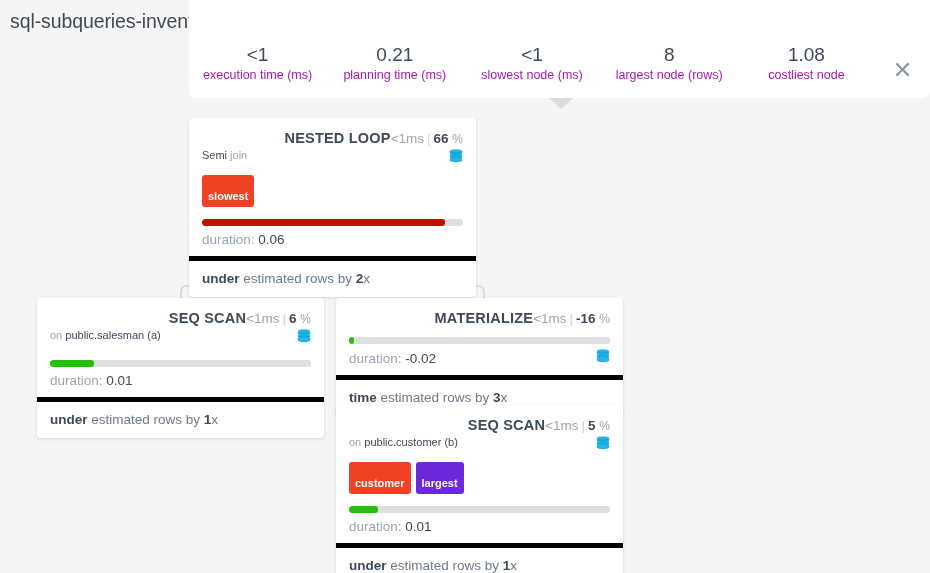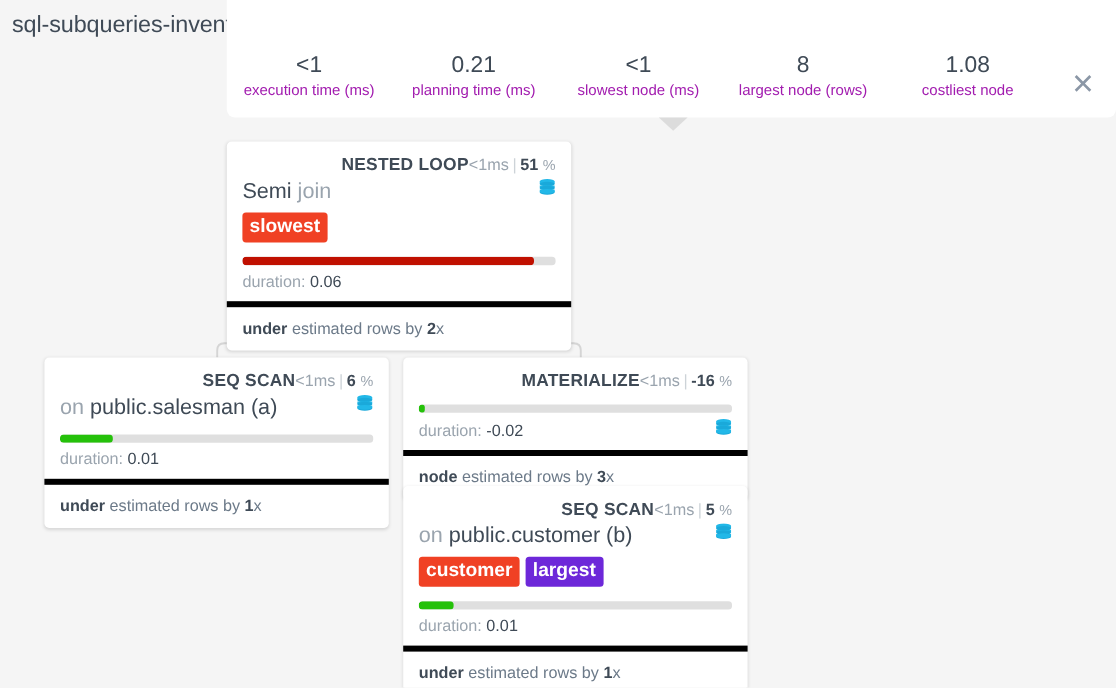--- a/index.html
+++ b/index.html
@@ -158,21 +158,21 @@
     font-size: 12px;
   }
   .node-sub-row {
     display: flex;
     align-items: flex-start;
     justify-content: space-between;
     margin-top: 3px;
     min-height: 19px;
   }
   .node-sub {
-    font-size: 18px;
+    font-size: 11px;
     color: #9aa4ae;
     white-space: nowrap;
   }
   .node-sub b {
     font-weight: 400;
     color: #3f4a56;
   }
   .db-icon {
     width: 14px;
     height: 15px;
@@ -181,24 +181,24 @@
   }
   .badges {
     margin-top: 7px;
     display: flex;
     gap: 5px;
   }
   .badge {
     display: inline-block;
     background: #f04124;
     color: #ffffff;
-    font-size: 16px;
+    font-size: 11px;
     font-weight: bold;
     line-height: 1;
-    padding: 4px 6px 5px 6px;
+    padding: 16px 6px 5px 6px;
     border-radius: 3px;
     white-space: nowrap;
   }
   .bar-track {
     margin-top: 12px;
     height: 7px;
     background: #dfdfdf;
     border-radius: 3px;
     overflow: hidden;
   }
@@ -298,21 +298,21 @@
   <path d="M 181 298 L 181 292 Q 181 286 187 286 L 478 286 Q 484 286 484 292 L 484 298" stroke="#d5d5d5" stroke-width="1.6" fill="none"></path>
 
   <path d="M 441 393 L 441 405" stroke="#d5d5d5" stroke-width="1.6" fill="none"></path>
 </svg>
 
 <div class="node" id="node-nested-loop">
   <div class="node-body">
     <div class="node-head">
       <span class="node-type">NESTED LOOP</span>
       <span class="node-metrics">
-        <span class="ms">&lt;1ms</span><span class="sep">|</span><span class="pct-num">51</span> <span class="pct-sign">%</span>
+        <span class="ms">&lt;1ms</span><span class="sep">|</span><span class="pct-num">66</span> <span class="pct-sign">%</span>
       </span>
     </div>
     <div class="node-sub-row">
       <span class="node-sub"><b>Semi</b><span> join</span></span>
       <span class="db-icon">
         <svg viewBox="0 0 14 15" xmlns="http://www.w3.org/2000/svg">
           <ellipse cx="7" cy="2.2" rx="6.2" ry="2.0" fill="#22b8e8"></ellipse>
           <rect x="0.8" y="2.2" width="12.4" height="2.2" fill="#22b8e8"></rect>
           <ellipse cx="7" cy="4.4" rx="6.2" ry="2.0" fill="#1aa9da"></ellipse>
           <rect x="0.8" y="5.6" width="12.4" height="2.2" fill="#22b8e8"></rect>
@@ -385,21 +385,21 @@
           <ellipse cx="7" cy="4.4" rx="6.2" ry="2.0" fill="#1aa9da"></ellipse>
           <rect x="0.8" y="5.6" width="12.4" height="2.2" fill="#22b8e8"></rect>
           <ellipse cx="7" cy="7.8" rx="6.2" ry="2.0" fill="#1aa9da"></ellipse>
           <rect x="0.8" y="9.0" width="12.4" height="2.2" fill="#22b8e8"></rect>
           <ellipse cx="7" cy="11.2" rx="6.2" ry="2.0" fill="#1aa9da"></ellipse>
           <ellipse cx="7" cy="10.4" rx="6.2" ry="2.0" fill="#22b8e8"></ellipse>
         </svg>
       </span>
     </div>
   </div>
-  <div class="node-footer"><b>node</b><span> estimated rows by </span><b>3</b><span>x</span></div>
+  <div class="node-footer"><b>time</b><span> estimated rows by </span><b>3</b><span>x</span></div>
 </div>
 
 <div class="node" id="node-seq-customer">
   <div class="node-body">
     <div class="node-head">
       <span class="node-type">SEQ SCAN</span>
       <span class="node-metrics">
         <span class="ms">&lt;1ms</span><span class="sep">|</span><span class="pct-num">5</span> <span class="pct-sign">%</span>
       </span>
     </div>

